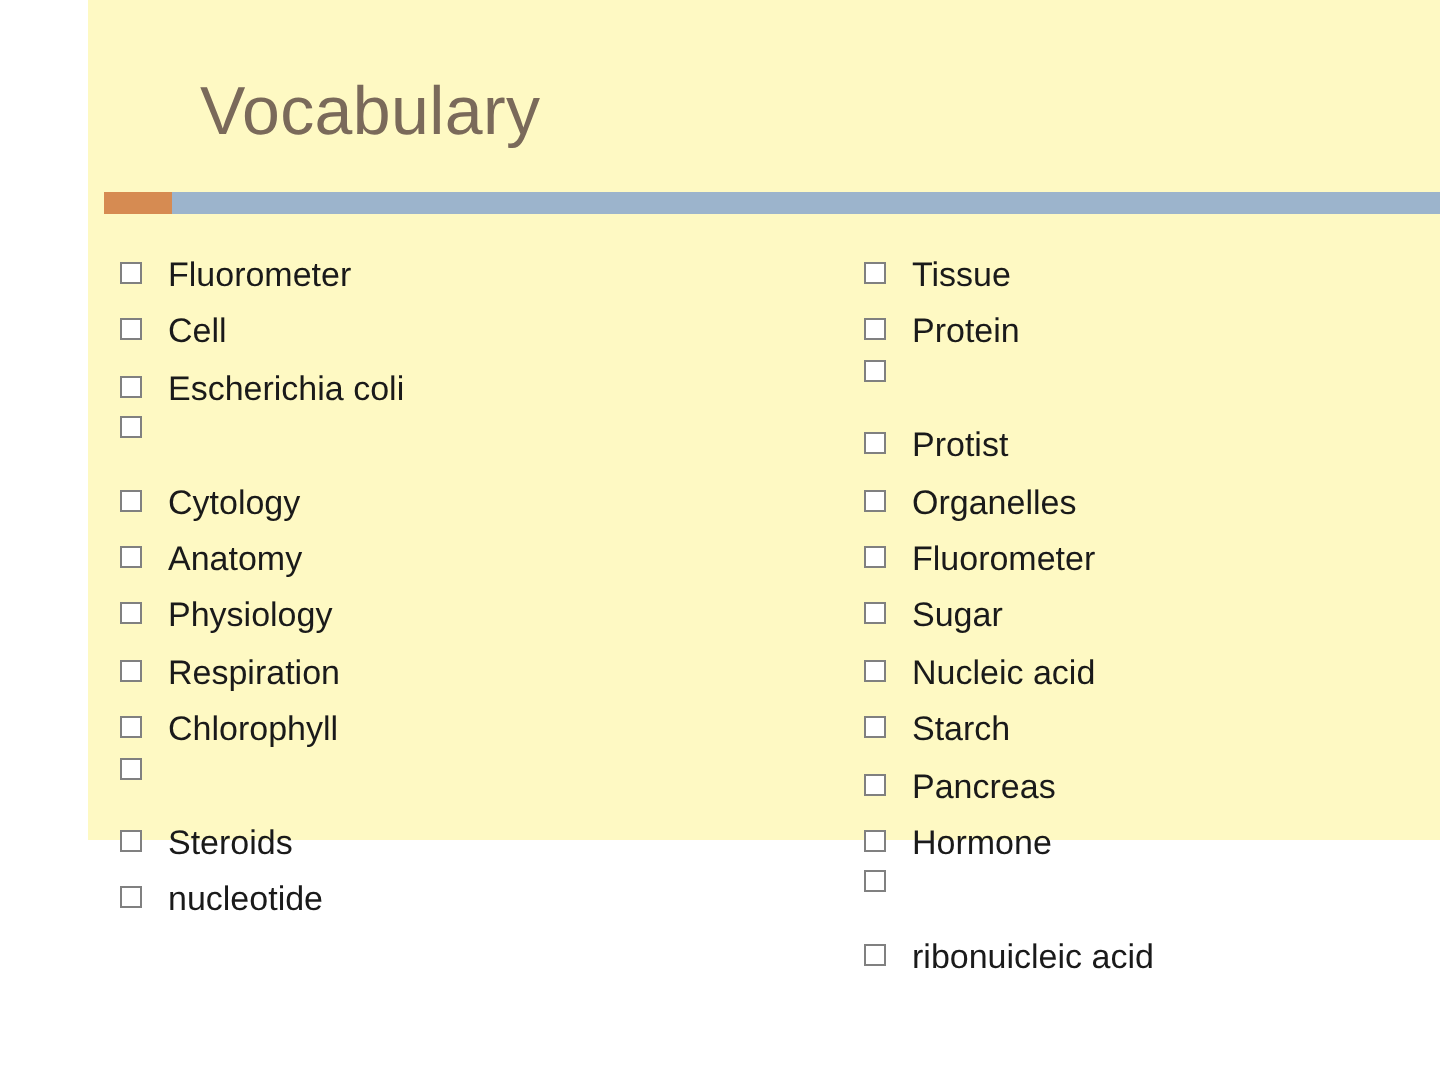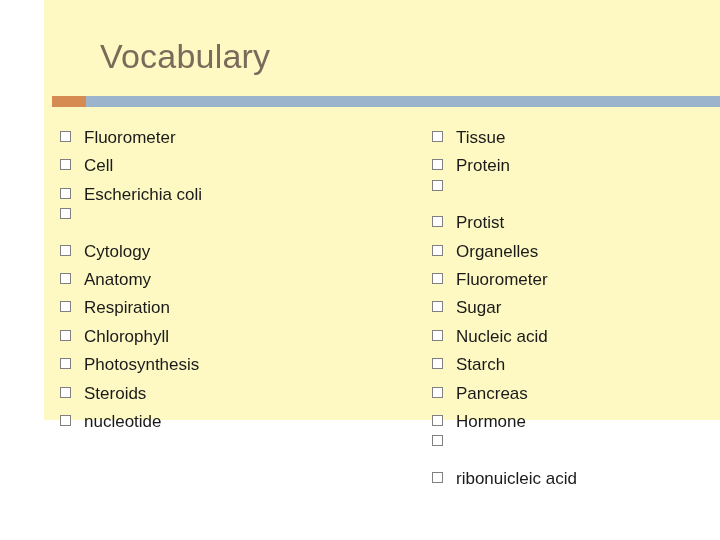--- a/index.html
+++ b/index.html
@@ -137,29 +137,32 @@
         <li>
             <span class="bullet"></span>
             <span class="term">Cytology</span>
           </li>
         <li>
             <span class="bullet"></span>
             <span class="term">Anatomy</span>
           </li>
         <li>
             <span class="bullet"></span>
+            <span class="term">Physiology</span>
+          </li>
+        <li>
+            <span class="bullet"></span>
             <span class="term">Respiration</span>
           </li>
         <li>
             <span class="bullet"></span>
             <span class="term">Chlorophyll</span>
           </li>
         <li>
             <span class="bullet"></span>
-            <span class="term">Photosynthesis</span>
           </li>
         <li>
             <span class="bullet"></span>
             <span class="term">Steroids</span>
           </li>
         <li>
             <span class="bullet"></span>
             <span class="term">nucleotide</span>
           </li>
       </ul>

